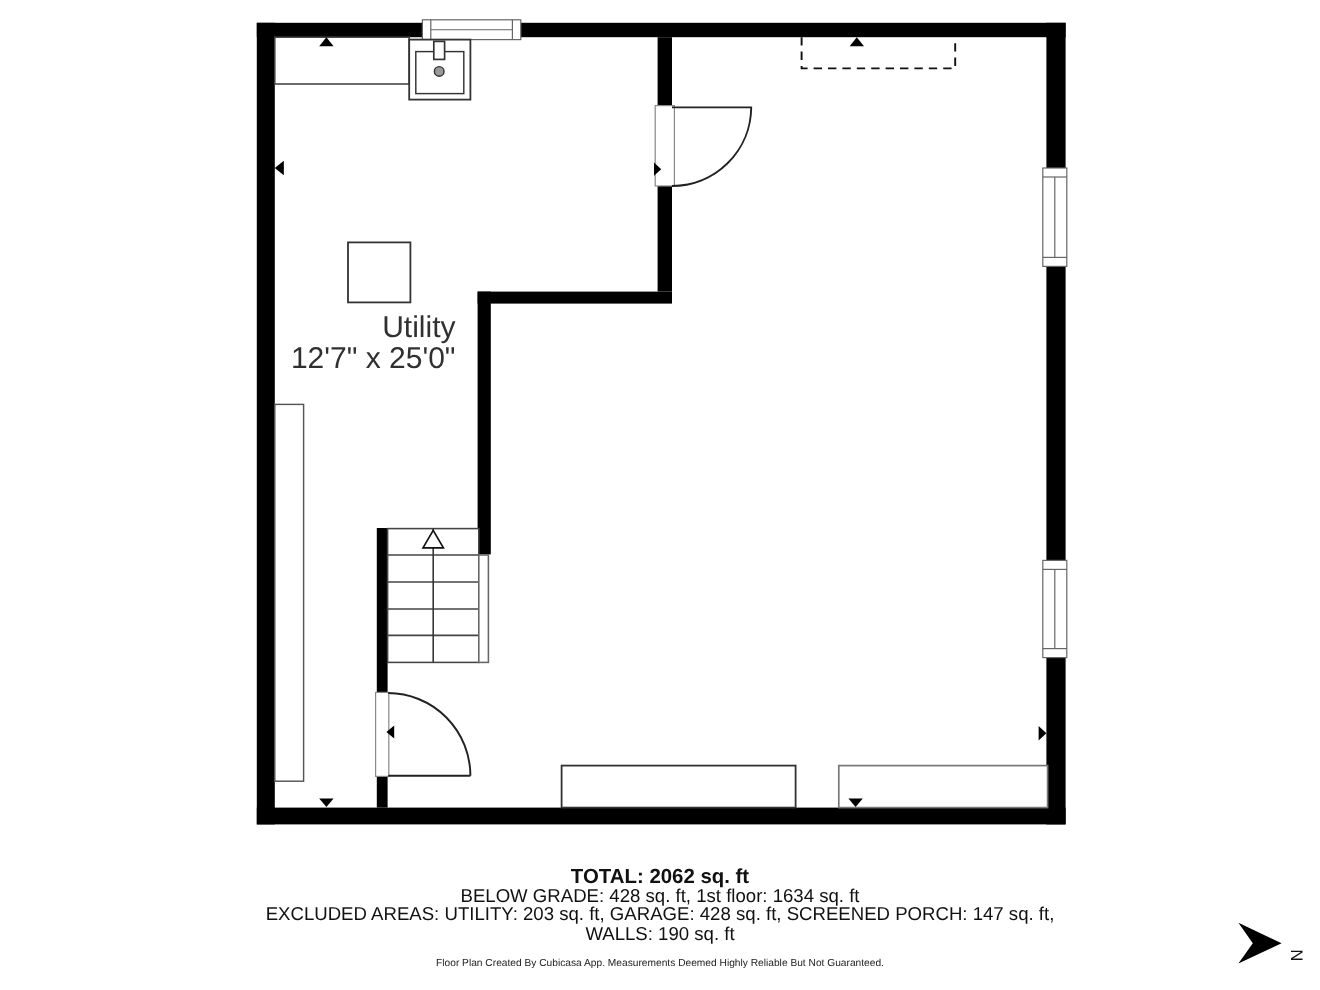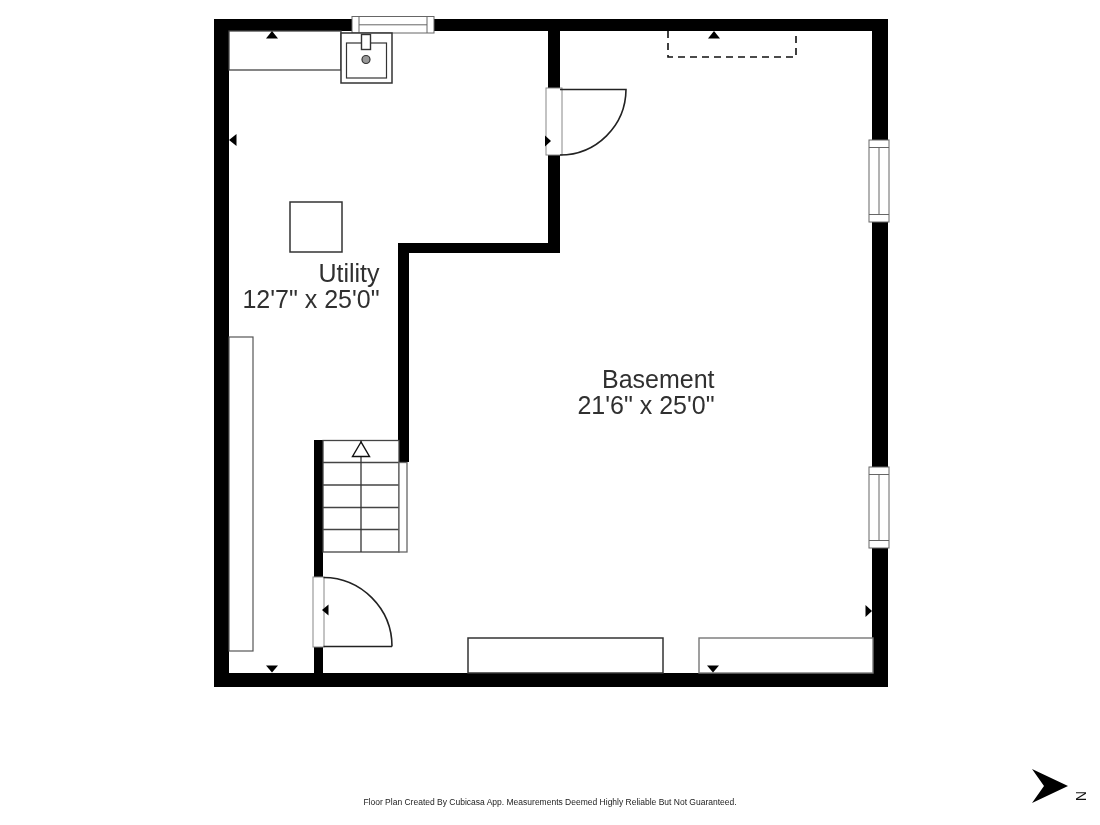--- a/index.html
+++ b/index.html
@@ -130,21 +130,23 @@
     <g>
       <polygon points="1068,786 1032,769 1044,786 1032,803" fill="#000"></polygon>
       <text x="1081" y="796" font-size="14" fill="#111" transform="rotate(90 1081 791)">N</text>
     </g>
   </svg>
 
   <div class="room-label" style="left:311px; top:260px;">
     <div>Utility</div>
     <div>12'7" x 25'0"</div>
   </div>
-  <div class="room-label" style="left:646px; top:366px;">
-    <div>Basement</div>
-    <div>21'6" x 25'0"</div>
+
+  <div class="summary">
+    <div class="total">TOTAL: 2062 sq. ft</div>
+    <div class="line">BELOW GRADE: 428 sq. ft, 1st floor: 1634 sq. ft</div>
+    <div class="line">EXCLUDED AREAS: UTILITY: 203 sq. ft, GARAGE: 428 sq. ft, SCREENED PORCH: 147 sq. ft,</div>
+    <div class="line">WALLS: 190 sq. ft</div>
   </div>
-
 
   <div class="credit">Floor Plan Created By Cubicasa App. Measurements Deemed Highly Reliable But Not Guaranteed.</div>
 
 </div>
 
 </body></html>

